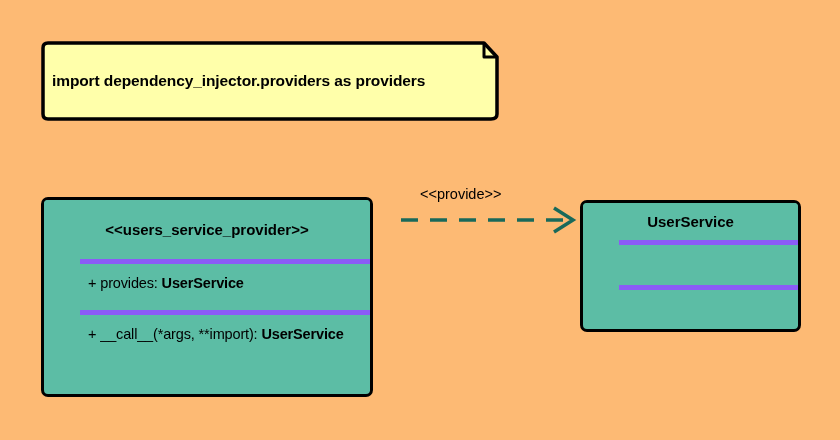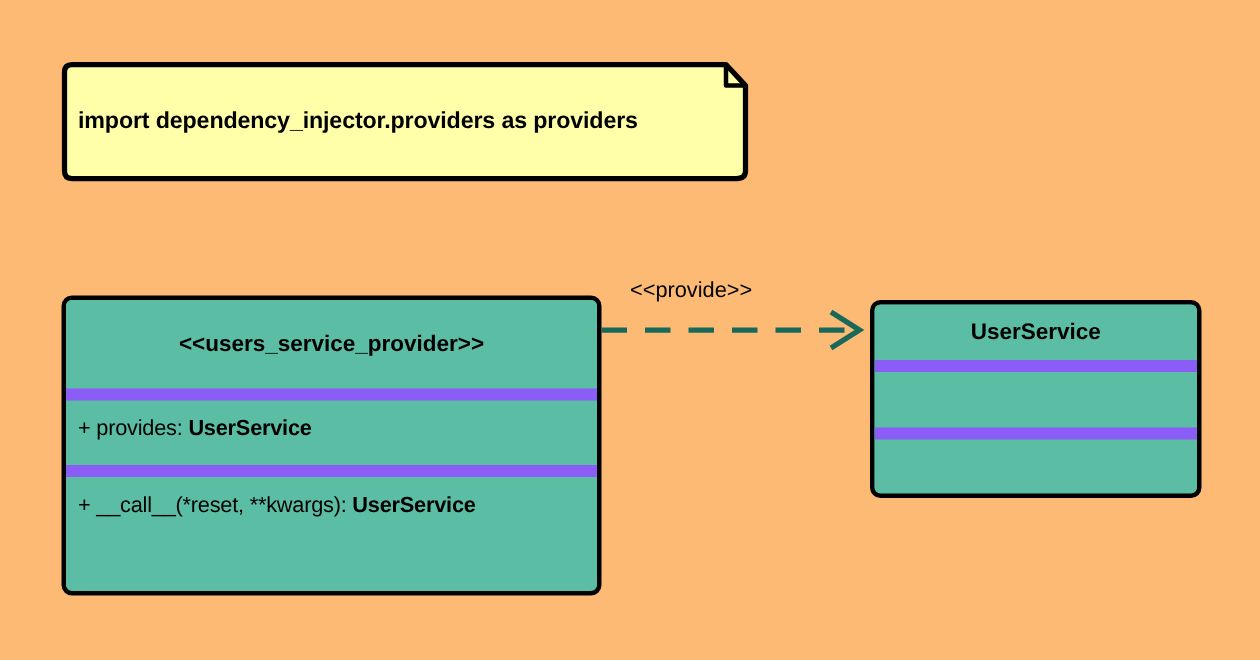--- a/index.html
+++ b/index.html
@@ -60,21 +60,22 @@
     border: 3px solid #000000;
     border-radius: 7px;
     overflow: hidden;
   }
   .compartment {
     box-sizing: border-box;
     background: #5cbda5;
     overflow: hidden;
   }
   .compartment + .compartment {
-    border-top: 8px solid #8b5cf6;
+    border-top: 5px solid #8b5cf6;
+    margin-left: 36px;
   }
   .cmp-title {
     display: flex;
     flex-direction: column;
     align-items: center;
     justify-content: center;
     text-align: center;
     font-weight: bold;
     font-size: 15px;
     color: #000000;
@@ -91,21 +92,21 @@
     color: #000000;
     line-height: 1.42;
     white-space: nowrap;
     letter-spacing: -0.15px;
   }
   .member b {
     font-weight: bold;
   }
 
   
-  #class-provider { left: 41px; top: 197px; width: 360px; height: 200px; }
+  #class-provider { left: 41px; top: 197px; width: 332px; height: 200px; }
   #class-provider .cmp-title   { height: 59px; }
   #class-provider .cmp-attrs   { height: 51px; }
   #class-provider .cmp-methods { height: 81px; }
 
   
   #class-userservice { left: 580px; top: 200px; width: 221px; height: 132px; }
   #class-userservice .cmp-title  { height: 37px; }
   #class-userservice .cmp-empty1 { height: 45px; }
   #class-userservice .cmp-empty2 { height: 41px; }
 
@@ -159,21 +160,21 @@
     <div class="compartment cmp-body cmp-attrs">
       <div class="member">
         <span>+</span>
         <span>provides: </span><b>UserService</b>
       </div>
     </div>
 
     <div class="compartment cmp-body cmp-methods">
       <div class="member">
         <span>+</span>
-        <span>__call__(*reset, **kwargs): </span><b>UserService</b>
+        <span>__call__(*args, **import): </span><b>UserService</b>
       </div>
     </div>
   </div>
 
   <div class="conn-label">&lt;&lt;provide&gt;&gt;</div>
 
   <svg class="connector" viewBox="0 0 196 52">
     <line x1="5" y1="38" x2="172" y2="38" stroke="#19695a" stroke-width="3.5" stroke-dasharray="17 12"></line>
     <path d="M 158 26 L 177 38 L 158 50" fill="none" stroke="#19695a" stroke-width="3.5" stroke-linecap="butt" stroke-linejoin="miter"></path>
   </svg>

